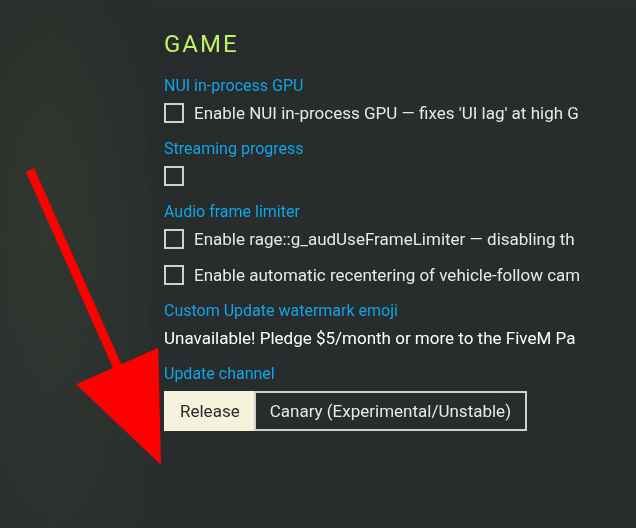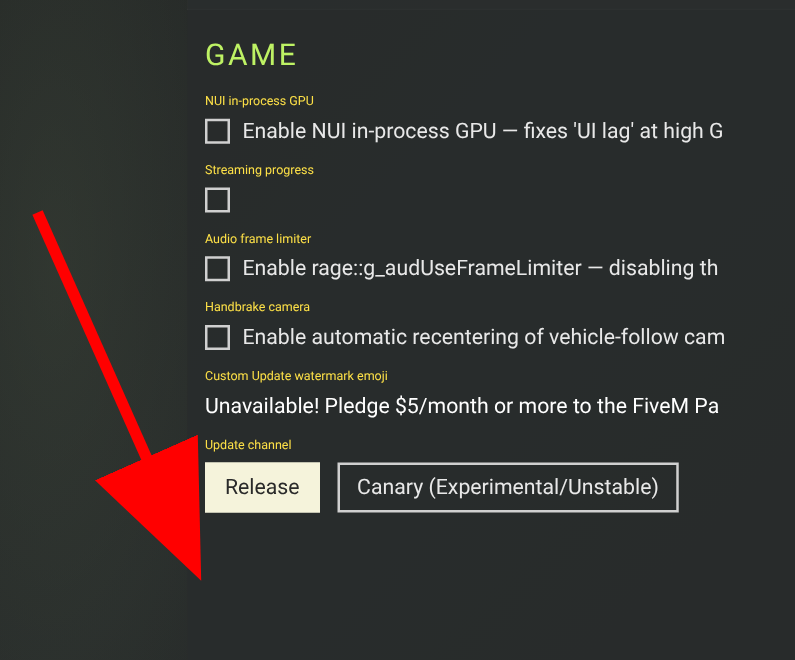--- a/index.html
+++ b/index.html
@@ -42,22 +42,22 @@
       color: #bef264;
       font-size: 24px;
       font-weight: 400;
       letter-spacing: 2px;
       margin-bottom: 18px;
     }
     .setting-group {
       margin-bottom: 16px;
     }
     .setting-label {
-      color: #fde047;
-      font-size: 10px;
+      color: #0ea5e9;
+      font-size: 16px;
       font-weight: 400;
       margin-bottom: 8px;
     }
     .checkbox-row {
       display: flex;
       align-items: flex-start;
       gap: 10px;
     }
     .checkbox {
       width: 20px;
@@ -72,21 +72,21 @@
       font-size: 17px;
       white-space: nowrap;
     }
     .unavailable-text {
       color: #ffffff;
       font-size: 17px;
       white-space: nowrap;
     }
     .toggle-row {
       display: flex;
-      gap: 16px;
+      gap: 0;
     }
     .toggle-btn {
       padding: 8px 14px;
       font-size: 17px;
       border: 2px solid #d0d0d0;
       cursor: pointer;
       background: transparent;
       color: #e8e8e8;
     }
     .toggle-btn.active {
@@ -140,21 +140,20 @@
 
   <div class="setting-group">
     <div class="setting-label">Audio frame limiter</div>
     <div class="checkbox-row">
       <div class="checkbox"></div>
       <div class="checkbox-text">Enable rage::g_audUseFrameLimiter — disabling th</div>
     </div>
   </div>
 
   <div class="setting-group">
-    <div class="setting-label">Handbrake camera</div>
     <div class="checkbox-row">
       <div class="checkbox"></div>
       <div class="checkbox-text">Enable automatic recentering of vehicle-follow cam</div>
     </div>
   </div>
 
   <div class="setting-group">
     <div class="setting-label">Custom Update watermark emoji</div>
     <div class="unavailable-text">Unavailable! Pledge $5/month or more to the FiveM Pa</div>
   </div>

